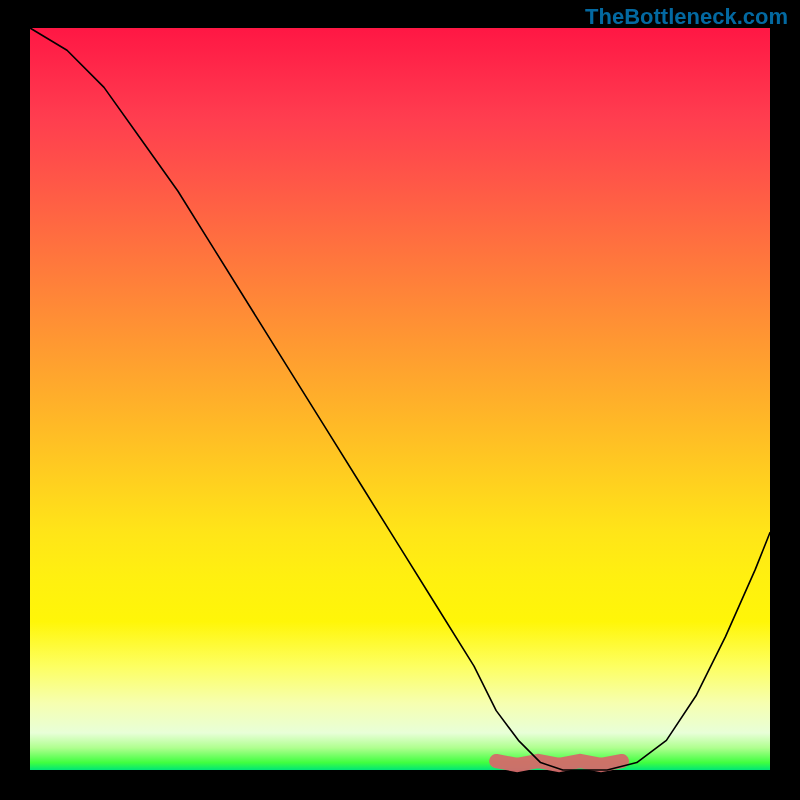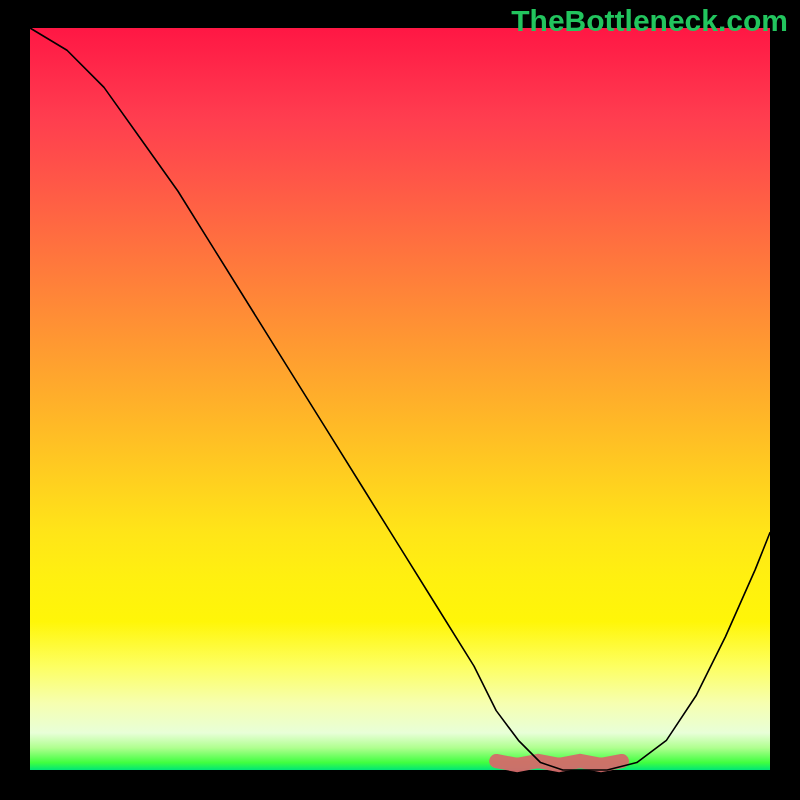--- a/index.html
+++ b/index.html
@@ -7,22 +7,22 @@
   .container {
     position: relative;
     width: 800px;
     height: 800px;
     background: #000;
   }
   .watermark {
     position: absolute;
     top: 4px;
     right: 12px;
-    color: #22c55e;
-    font-size: 30px;
+    color: #0369a1;
+    font-size: 22px;
     font-weight: bold;
     z-index: 10;
   }
   .plot-area {
     position: absolute;
     left: 30px;
     top: 28px;
     width: 740px;
     height: 742px;
   }

